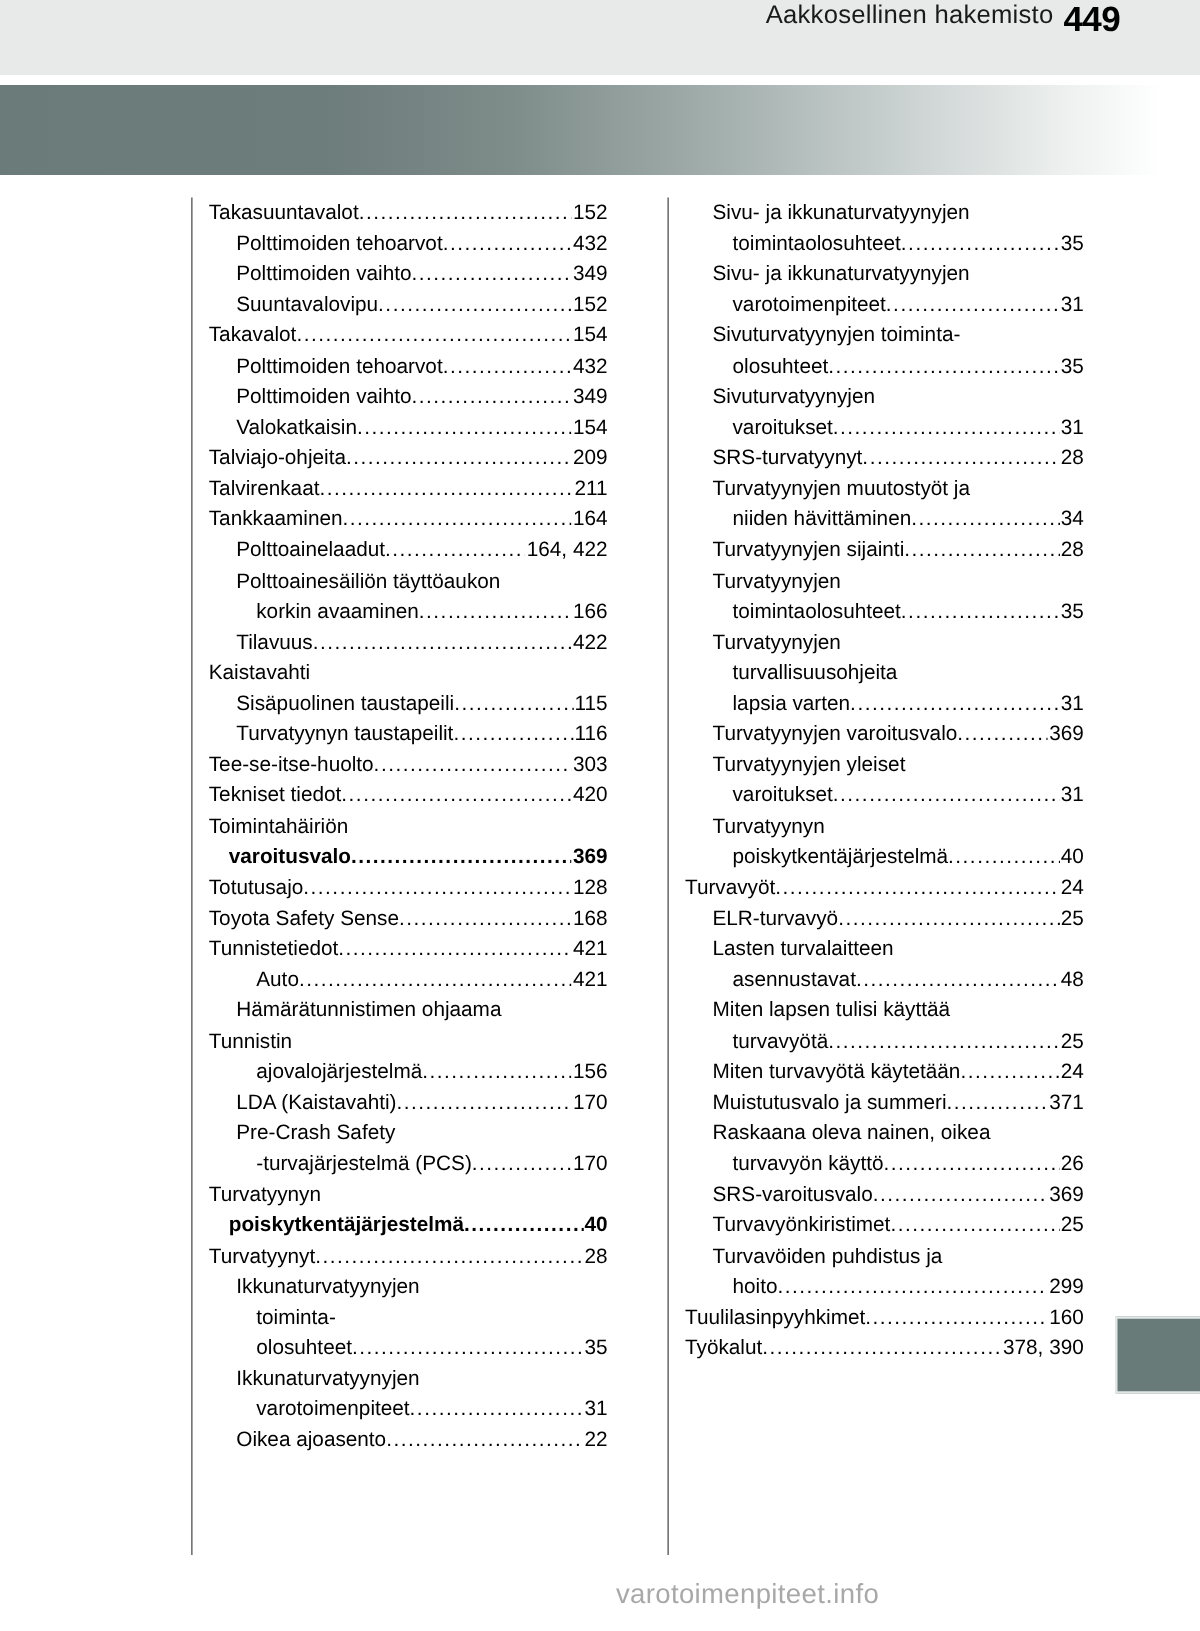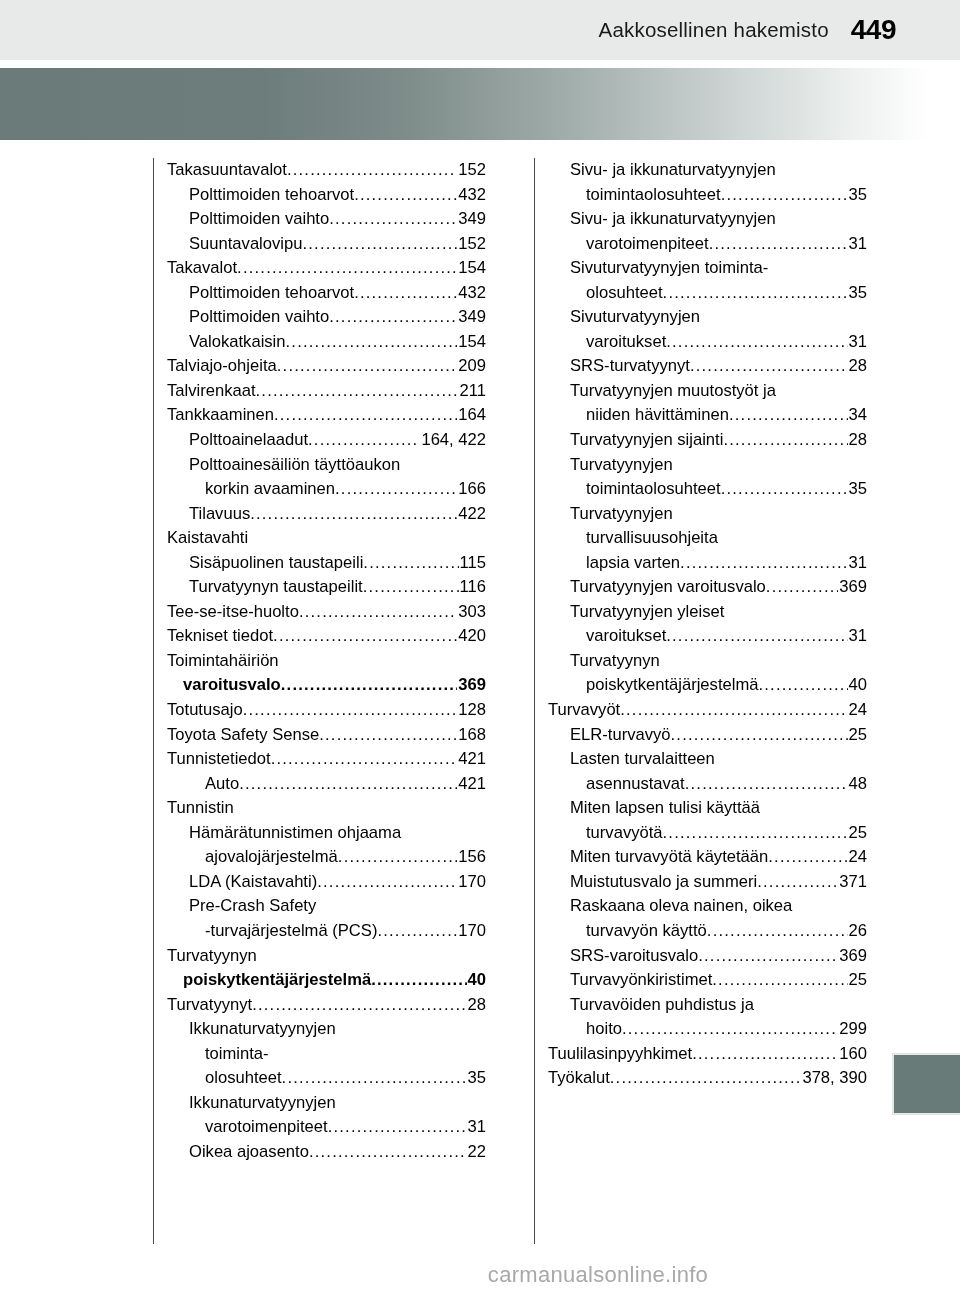--- a/index.html
+++ b/index.html
@@ -22,22 +22,22 @@
     width: 960px;
     height: 60px;
     background: #e7eae9;
   }
   #header-inner {
     position: absolute;
     right: 64px;
     top: 0;
     height: 60px;
     display: flex;
-    align-items: center;
-    gap: 22px;
+    align-items: flex-start;
+    gap: 8px;
   }
   #header-title {
     font-size: 20.5px;
     color: #1a1a1a;
     letter-spacing: 0.2px;
     white-space: nowrap;
   }
   #page-number {
     font-size: 28px;
     font-weight: bold;
@@ -278,22 +278,22 @@
       <div class="entry level-0 has-page">
         <span class="etext">Tunnistetiedot</span>
         <span class="dots">........................................................................................................................</span>
         <span class="pagenum">421</span>
       </div>
       <div class="entry level-2 has-page">
         <span class="etext">Auto</span>
         <span class="dots">........................................................................................................................</span>
         <span class="pagenum">421</span>
       </div>
+      <div class="entry level-1 no-page"><span class="etext">Hämärätunnistimen ohjaama</span></div>
       <div class="entry level-0 no-page"><span class="etext">Tunnistin</span></div>
-      <div class="entry level-1 no-page"><span class="etext">Hämärätunnistimen ohjaama</span></div>
       <div class="entry level-2 has-page">
         <span class="etext">ajovalojärjestelmä</span>
         <span class="dots">........................................................................................................................</span>
         <span class="pagenum">156</span>
       </div>
       <div class="entry level-1 has-page">
         <span class="etext">LDA (Kaistavahti)</span>
         <span class="dots">........................................................................................................................</span>
         <span class="pagenum">170</span>
       </div>
@@ -465,14 +465,14 @@
       </div>
       <div class="entry level-0 has-page">
         <span class="etext">Työkalut</span>
         <span class="dots">........................................................................................................................</span>
         <span class="pagenum">378, 390</span>
       </div>
     </div>
 </div>
 
 <div id="watermark">
-  <span>carmanualsonline.info</span>
+  <span>varotoimenpiteet.info</span>
 </div>
 
 </body></html>

